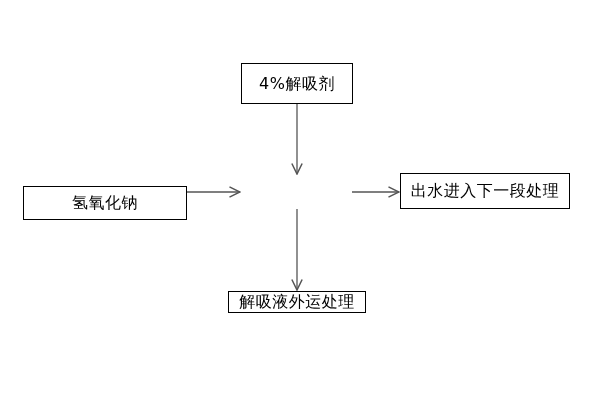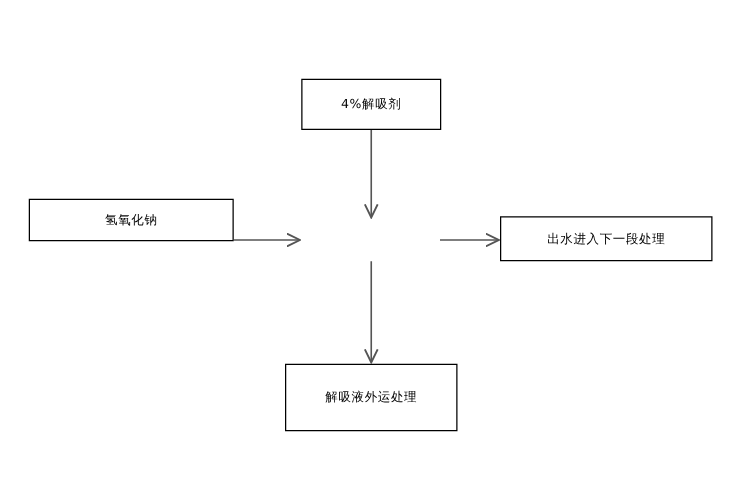--- a/index.html
+++ b/index.html
@@ -19,55 +19,55 @@
     overflow: hidden;
   }
   .node {
     position: absolute;
     box-sizing: border-box;
     border: 1px solid #000000;
     background: #ffffff;
     display: flex;
     align-items: center;
     justify-content: center;
-    font-size: 10px;
+    font-size: 16px;
     line-height: 1.1;
     color: #000000;
     letter-spacing: 0.5px;
     white-space: nowrap;
   }
   #node-desorbent {
     left: 241px;
     top: 63px;
     width: 112px;
     height: 41px;
   }
   #node-naoh {
     left: 23px;
-    top: 159px;
+    top: 186px;
     width: 164px;
     height: 34px;
   }
   #node-adsorption {
     left: 241px;
     top: 175px;
     width: 111px;
     height: 34px;
   }
   #node-effluent {
     left: 400px;
     top: 173px;
     width: 170px;
     height: 36px;
   }
   #node-waste {
     left: 228px;
     top: 291px;
     width: 138px;
-    height: 54px;
+    height: 22px;
   }
   #edges {
     position: absolute;
     left: 0;
     top: 0;
     width: 600px;
     height: 400px;
     pointer-events: none;
   }
 </style>

